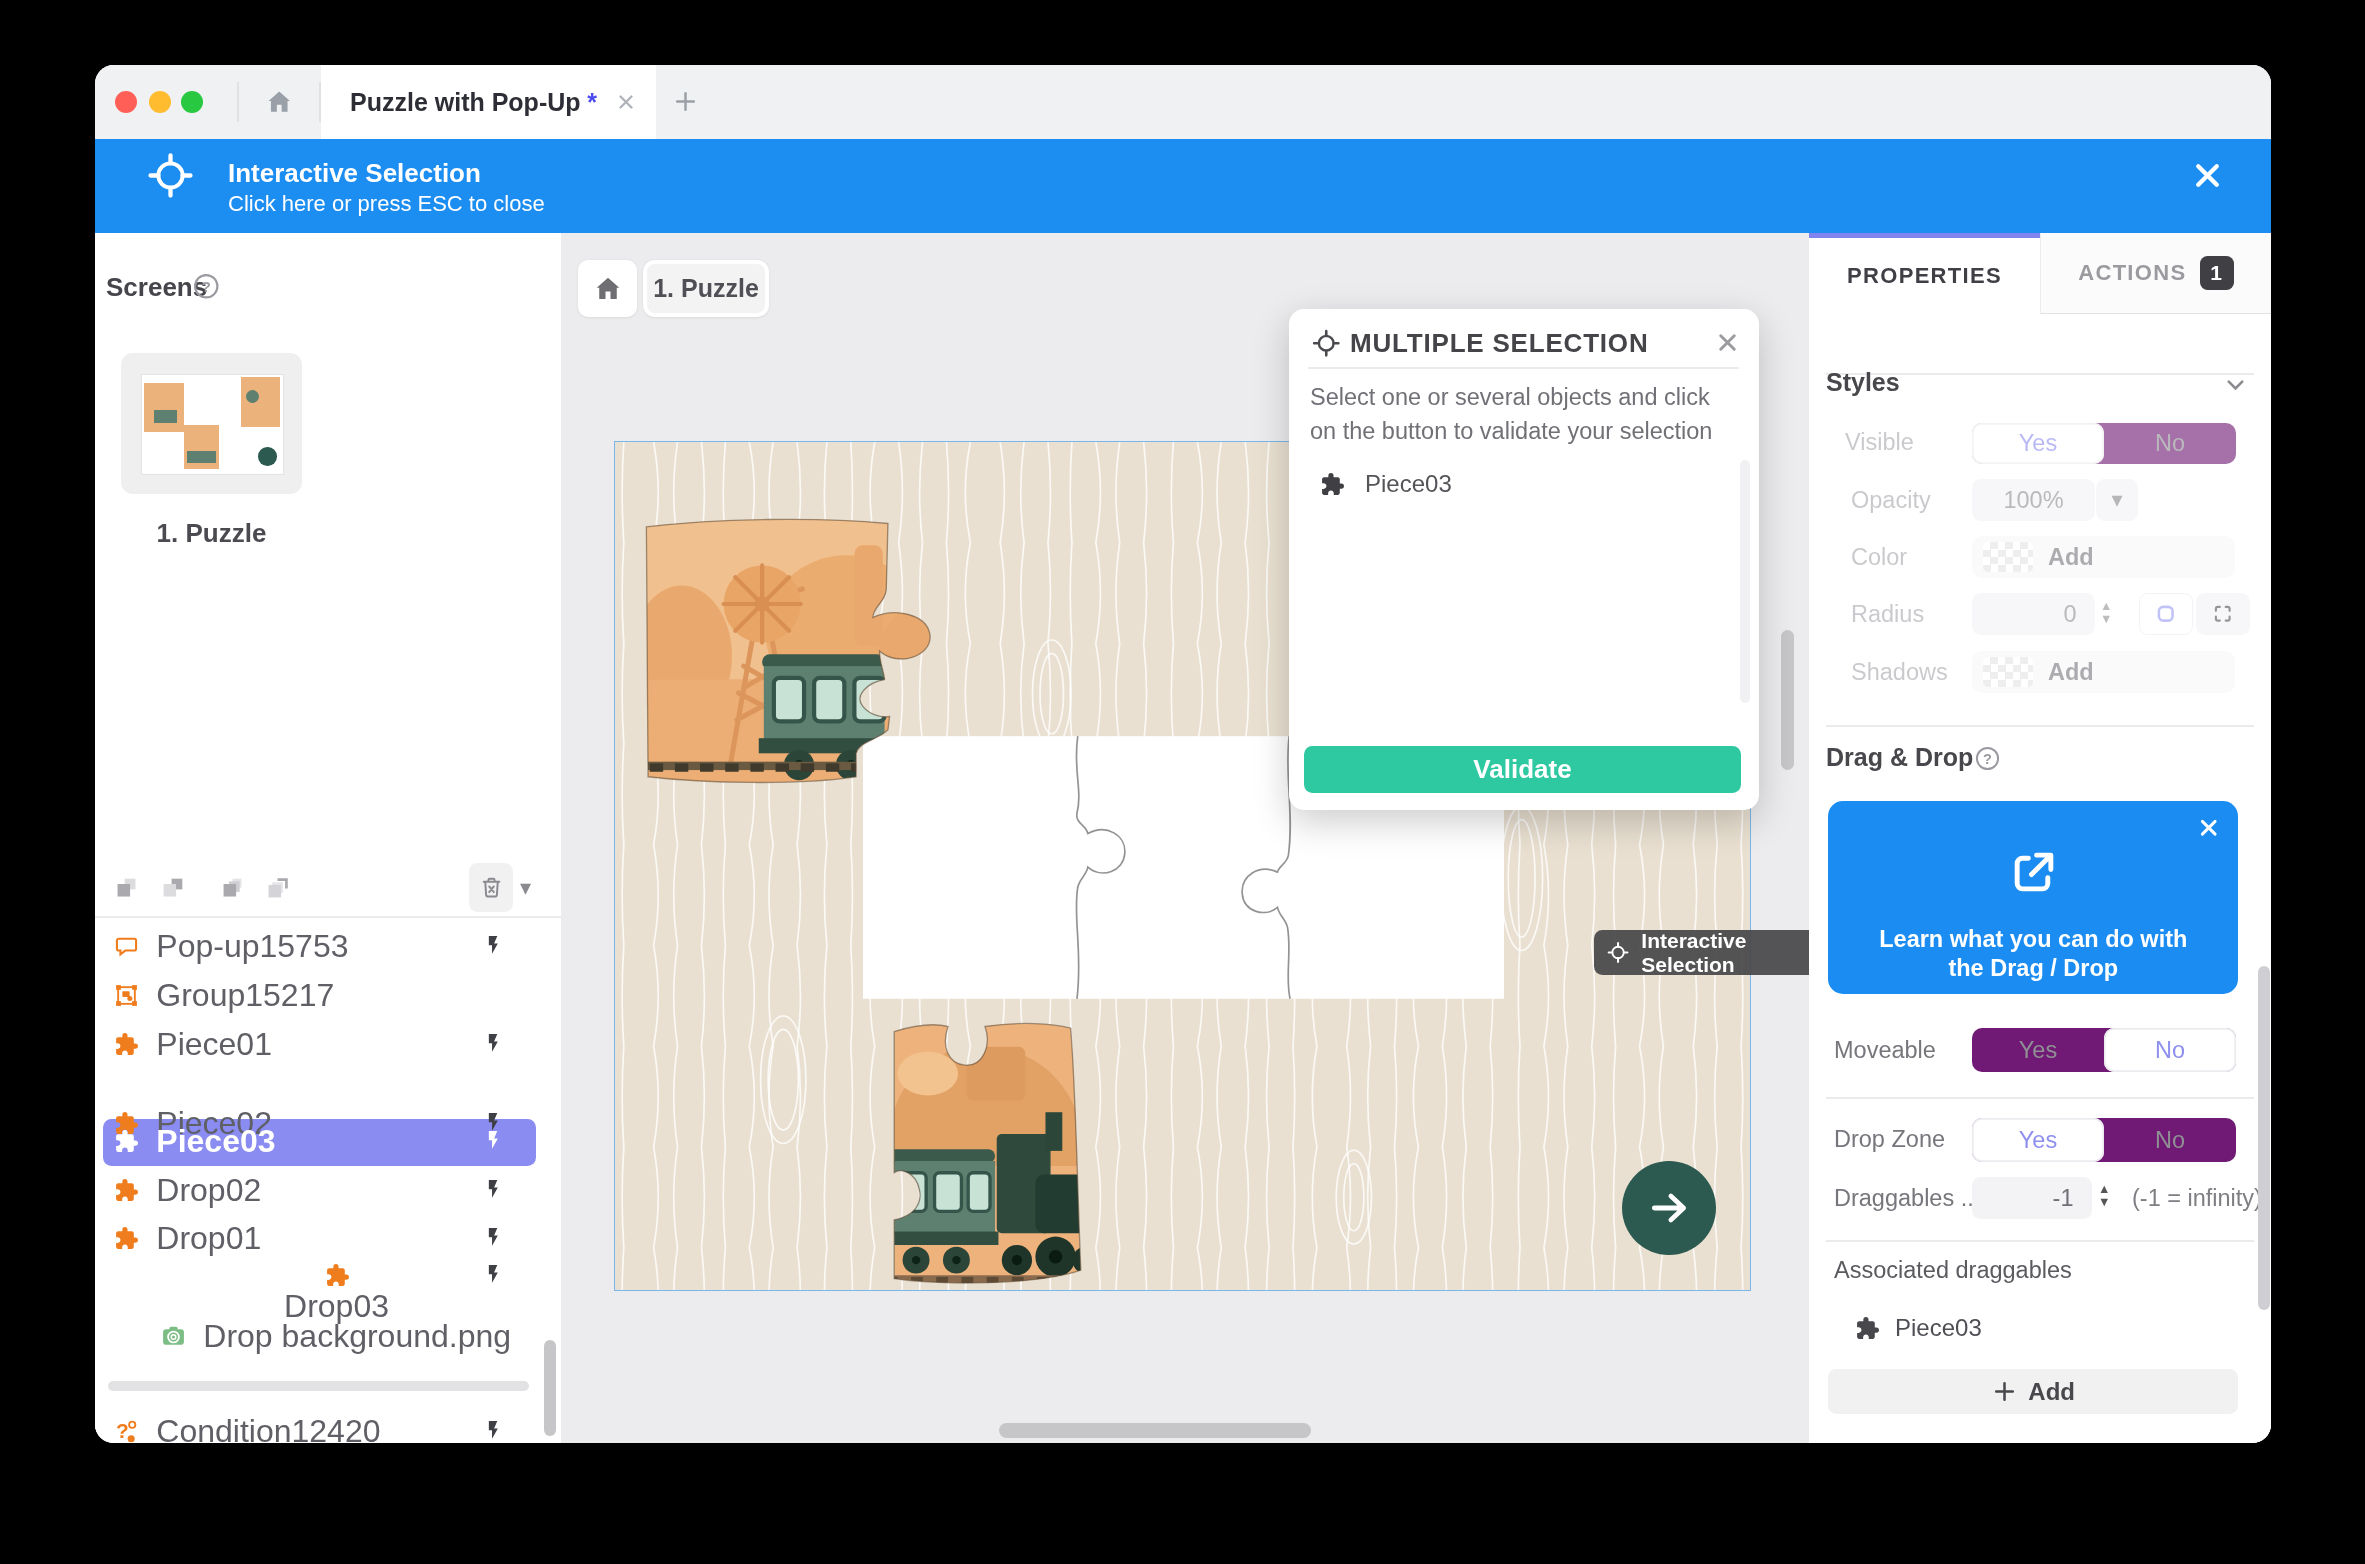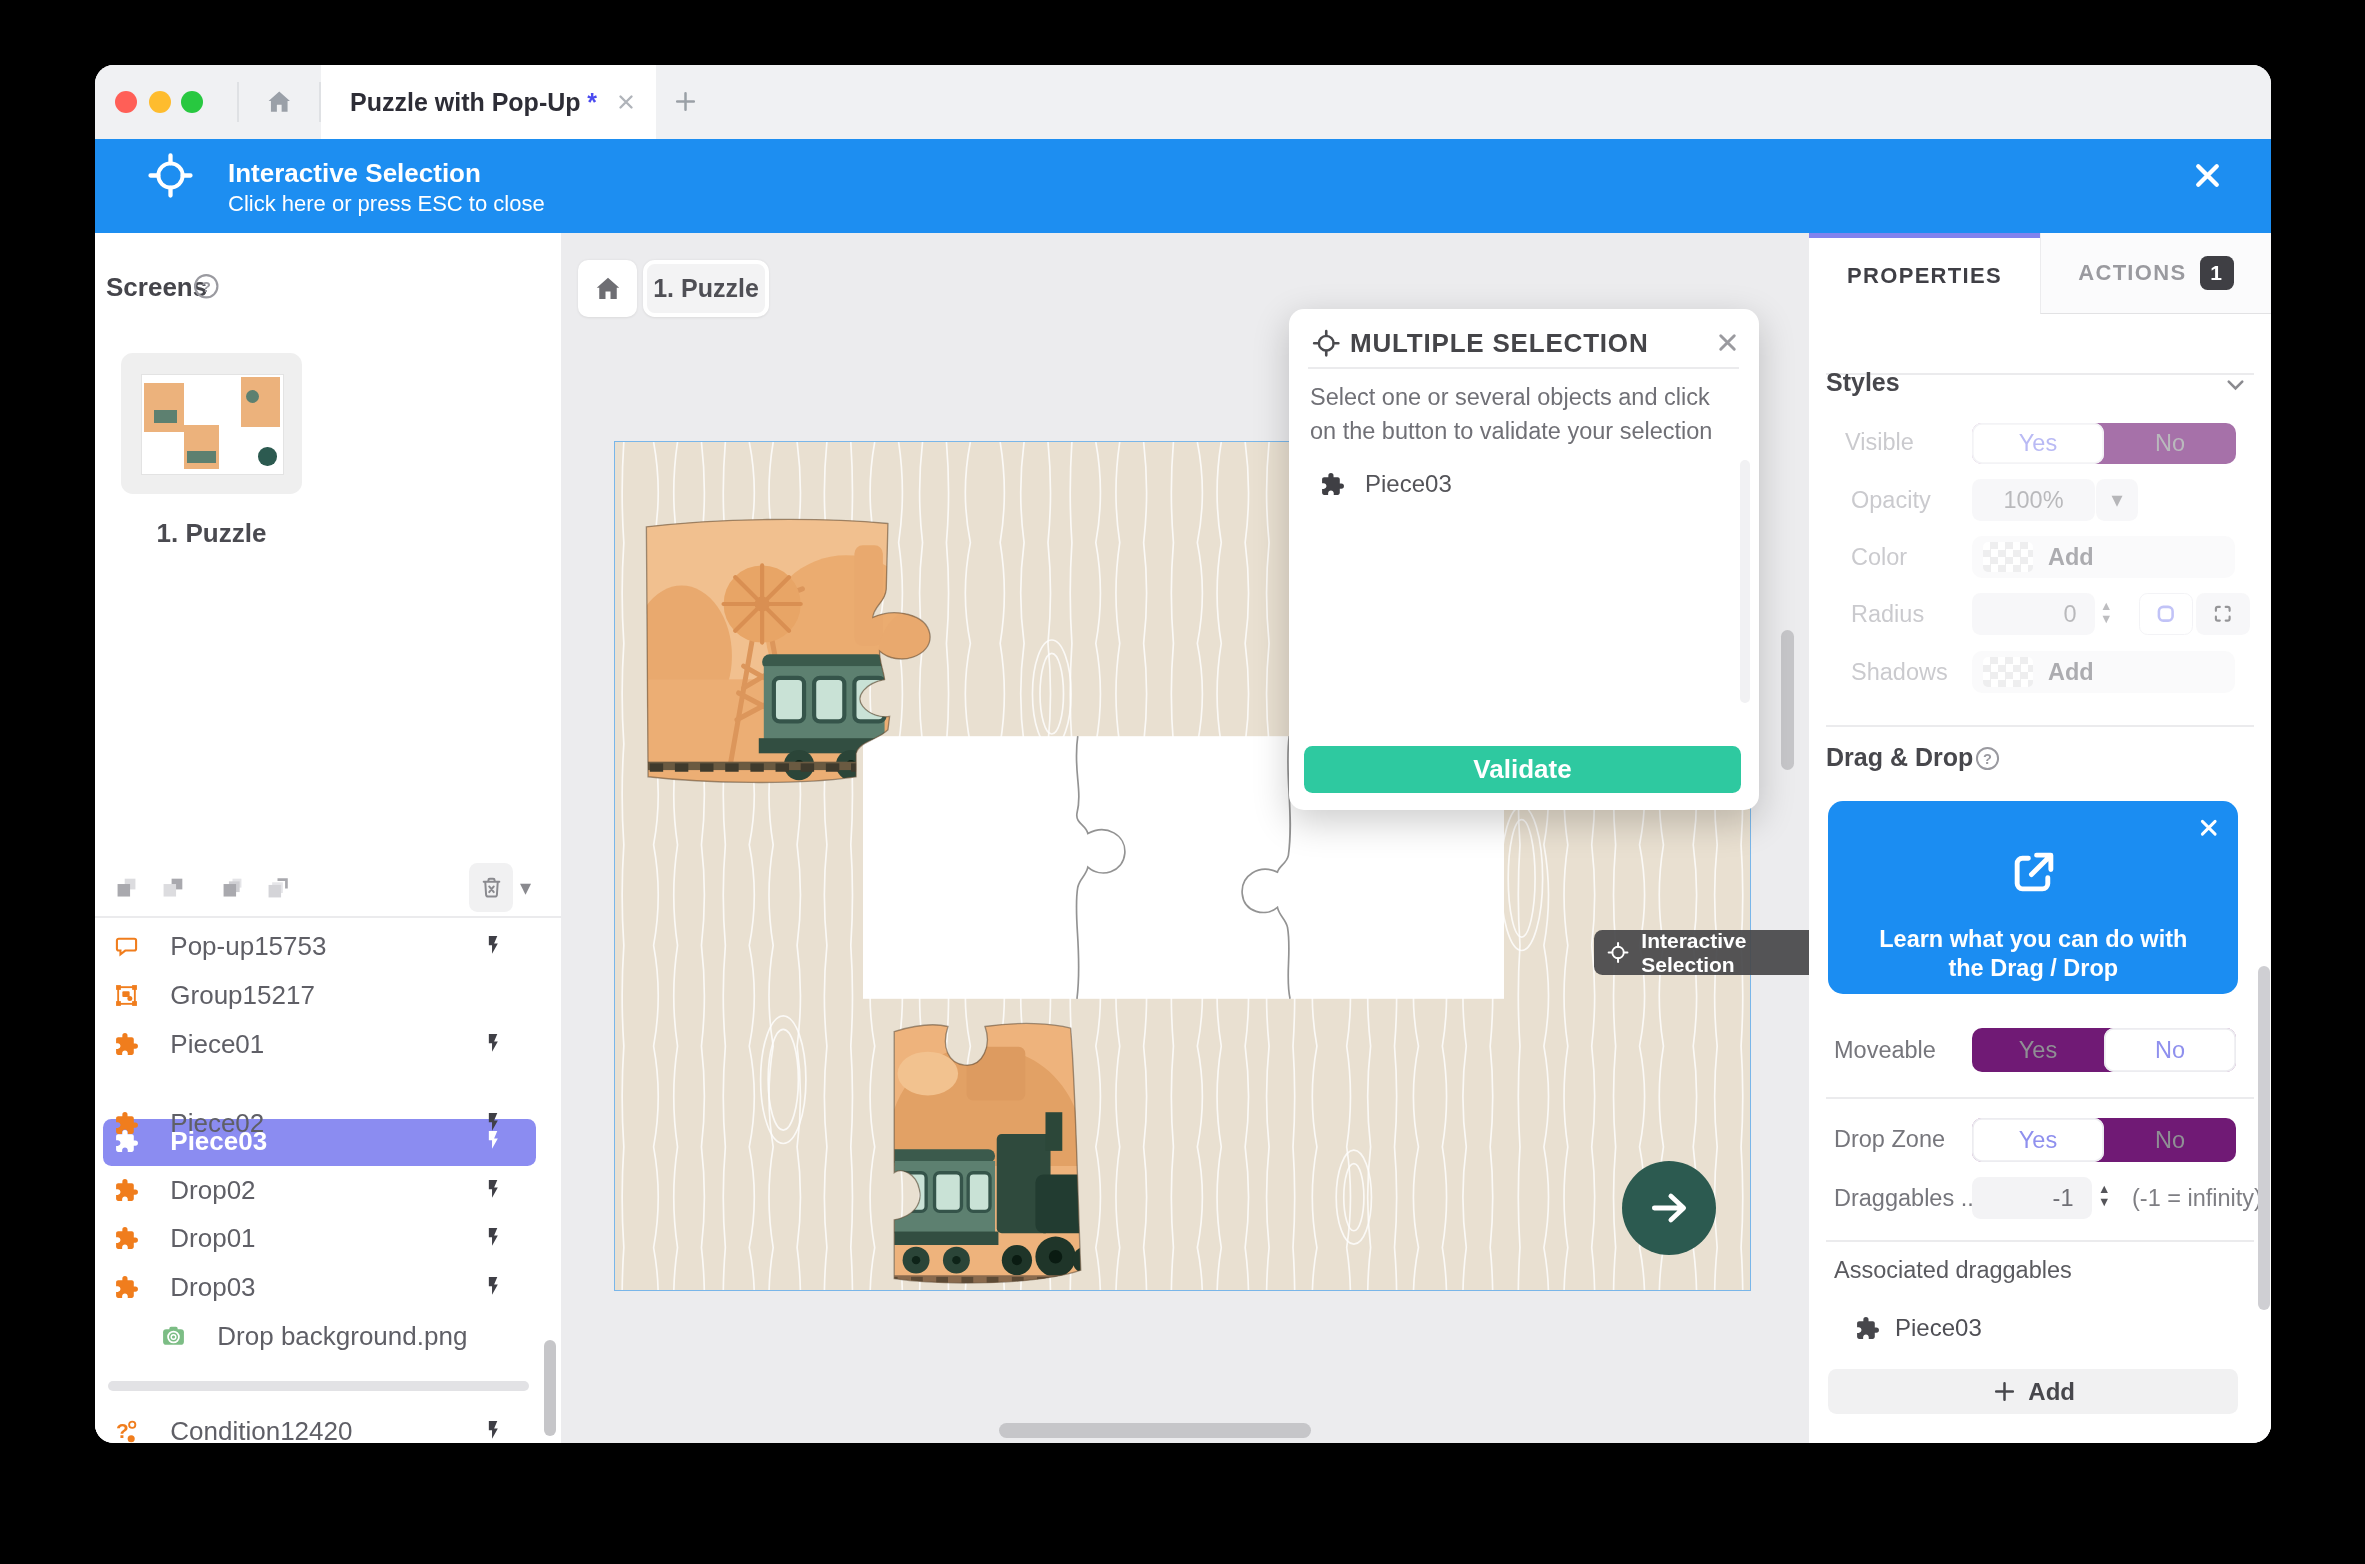--- a/index.html
+++ b/index.html
@@ -29,21 +29,21 @@
   .thumb-card{left:26px;top:120px;width:181px;height:141px;background:#efefef;border-radius:11.8px;}
   .thumb-inner{left:20px;top:21px;width:141px;height:99px;background:#fff;border:0.8px solid #e3e3e3;}
   .thumb-label{left:26px;top:285px;width:181px;text-align:center;font-size:26px;font-weight:600;color:#4a4a50;}
   .ltb-icon{top:643px;width:25px;height:25px;}
   .trash-btn{left:374px;top:630px;width:44px;height:49px;background:#f1f1f2;border-radius:8.4px;
              display:flex;align-items:center;justify-content:center;}
   .caret{color:#8a8a8f;font-size:22px;}
   .hr{background:#ebebed;height:1.7px;}
   .lrow{left:0;width:466px;height:49px;display:flex;align-items:center;}
   .lrow .ic{margin-left:19.3px;width:25px;height:25px;flex:0 0 25px;}
-  .lrow .nm{margin-left:31px;font-size:26px;color:#5f5f66;white-space:nowrap;text-align:right;}
+  .lrow .nm{margin-left:17px;font-size:32px;color:#5f5f66;white-space:nowrap;text-align:right;}
   .lrow .bolt{position:absolute;left:384px;width:25px;height:25px;}
   .lrow-sel{left:7.6px;width:433px;height:47px;background:#8b8cf1;border-radius:8.4px;}
   
   .home-btn{left:17px;top:27px;width:59px;height:57px;background:#fff;border-radius:10px;
             display:flex;align-items:center;justify-content:center;box-shadow:0 0.8px 2.5px rgba(0,0,0,.08);}
   .chip{left:82px;top:27px;width:126px;height:57px;background:#f3f3f4;border:4.2px solid #fff;border-radius:11.8px;
         box-sizing:border-box;display:flex;align-items:center;justify-content:center;
         font-size:25px;font-weight:bold;color:#4f4f55;box-shadow:0 0.8px 2.5px rgba(0,0,0,.08);}
   .canvas{left:53px;top:208px;width:1137px;height:850px;background:#e9e0d1;border:1.7px solid #79b6e9;box-sizing:border-box;overflow:hidden;}
   .tooltip{left:1033px;top:697px;width:228px;height:45px;background:rgba(72,72,74,.93);border-radius:8.4px;
@@ -235,21 +235,21 @@
       </div>
       <div class="abs lrow" style="top:981px;">
         <svg class="ic" viewBox="0 0 24 24">
             <path d="M20.5 11H19V7c0-1.1-.9-2-2-2h-4V3.5a2.5 2.5 0 0 0-5 0V5H4c-1.1 0-2 .9-2 2v3.8h1.5c1.5 0 2.7 1.2 2.7 2.7S5 16.2 3.5 16.2H2V20c0 1.1.9 2 2 2h3.8v-1.5c0-1.5 1.2-2.7 2.7-2.7 1.5 0 2.7 1.2 2.7 2.7V22H17c1.1 0 2-.9 2-2v-4h1.5a2.5 2.5 0 0 0 0-5z" fill="#f07d1d"></path>
           </svg>
         <span class="nm">Drop01</span>
         <svg class="bolt" viewBox="0 0 24 24">
             <path d="M9 2v10h3.4v9l6.2-11h-4l3.4-8z" fill="#3f3f46" transform="scale(0.9) translate(1.5,0)"></path>
           </svg>
       </div>
-      <div class="abs lrow" style="top:1030px;">
+      <div class="abs lrow" style="top:1030px;flex-direction:column;">
         <svg class="ic" viewBox="0 0 24 24">
             <path d="M20.5 11H19V7c0-1.1-.9-2-2-2h-4V3.5a2.5 2.5 0 0 0-5 0V5H4c-1.1 0-2 .9-2 2v3.8h1.5c1.5 0 2.7 1.2 2.7 2.7S5 16.2 3.5 16.2H2V20c0 1.1.9 2 2 2h3.8v-1.5c0-1.5 1.2-2.7 2.7-2.7 1.5 0 2.7 1.2 2.7 2.7V22H17c1.1 0 2-.9 2-2v-4h1.5a2.5 2.5 0 0 0 0-5z" fill="#f07d1d"></path>
           </svg>
         <span class="nm">Drop03</span>
         <svg class="bolt" viewBox="0 0 24 24">
             <path d="M9 2v10h3.4v9l6.2-11h-4l3.4-8z" fill="#3f3f46" transform="scale(0.9) translate(1.5,0)"></path>
           </svg>
       </div>
       <div class="abs lrow" style="top:1079px;padding-left:47px;">
         <svg class="ic" viewBox="0 0 24 24">

